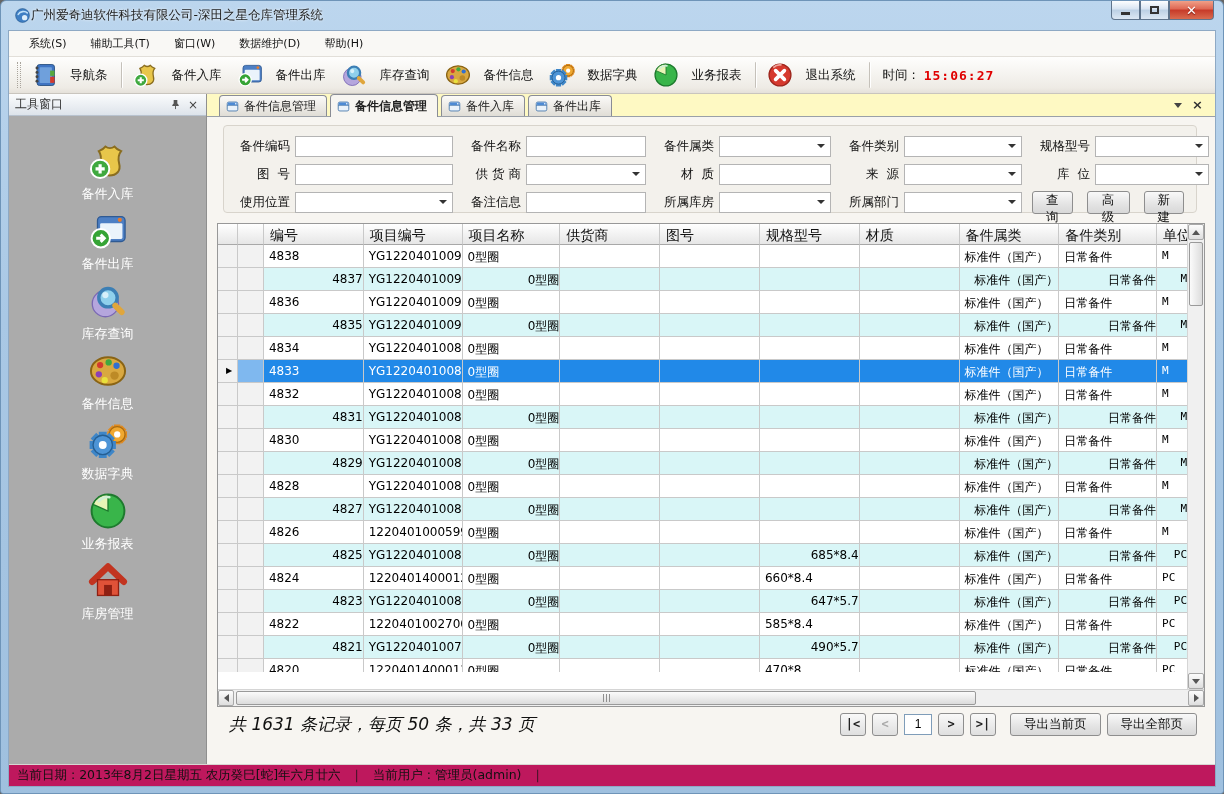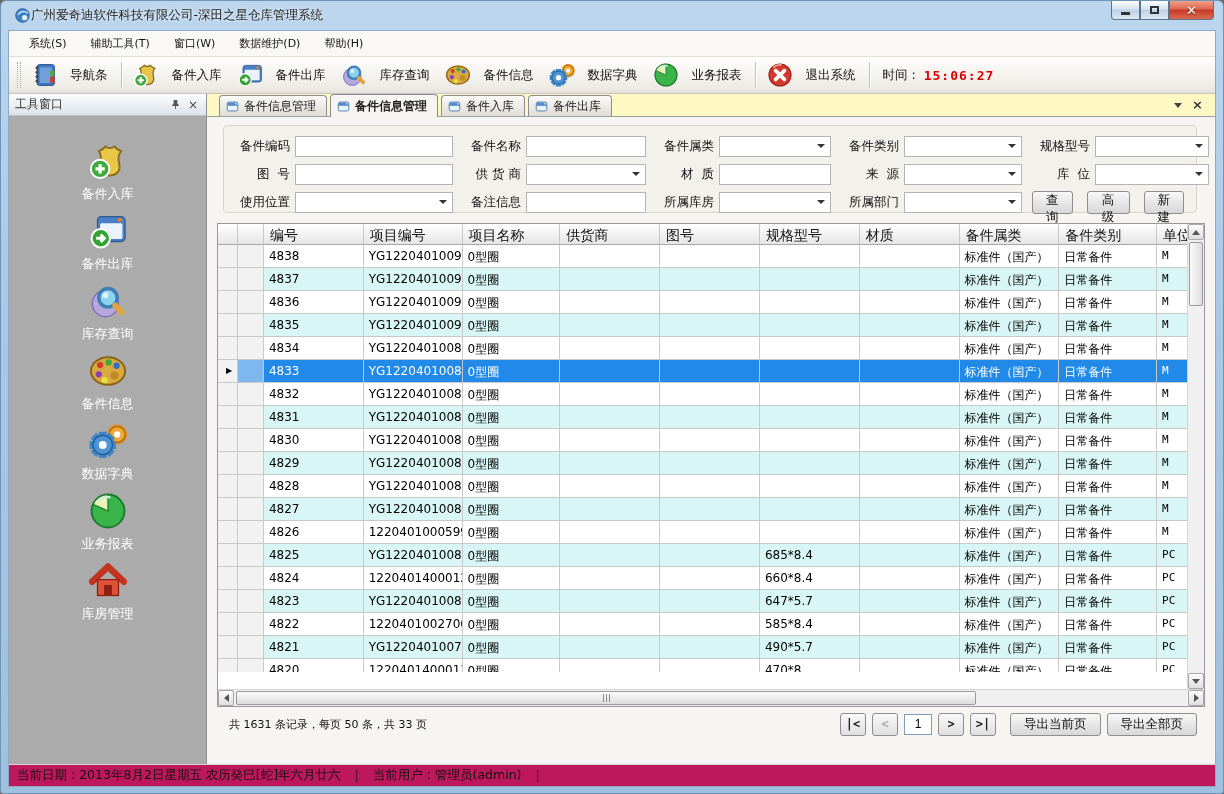--- a/index.html
+++ b/index.html
@@ -110,21 +110,21 @@
 
   
   .grid-wrap { position:relative; width:988px; height:484px; border:1px solid #989898; background:#fff; }
   .grid { width:969px; overflow:hidden; height:448px; }
   .trow, .thead { display:flex; }
   .thead { height:21px; }
   .hc { background:linear-gradient(#FFFFFF,#E6E6E6); border-right:1px solid #C9C9C9;
         border-bottom:1px solid #A8A8A8; font-size:14px; color:#111; padding:3px 0 0 6px;
         overflow:hidden; white-space:nowrap; }
   .trow { height:23px; background:#fff; }
-  .trow.alt { background:#D9F6F7; }
+  .trow.alt { background:#D9F6F7;text-align:right; }
   .trow.sel { background:#2189E8; color:#fff; }
   .tc { border-right:1px solid #C9C9C9; border-bottom:1px solid #C9C9C9; font-size:12px;
         padding:4px 0 0 5px; overflow:hidden; white-space:nowrap; }
   .cc0 { width:20px; } .cc1 { width:26px; }
   .cc2 { width:100px; } .cc3 { width:99px; } .cc4 { width:98px; } .cc5 { width:100px; }
   .cc6 { width:100px; } .cc7 { width:100px; } .cc8 { width:100px; } .cc9 { width:100px; }
   .cc10 { width:98px; } .cc11 { width:30px; border-right:none; }
   .tc.cc0, .tc.cc1 { background:#F2F2F2; }
   .trow.sel .tc.cc1 { background:#7FB8EF; }
   .tc.unit { font-family:"DejaVu Sans Mono","Liberation Mono",monospace; font-size:11px; }
@@ -152,21 +152,21 @@
   .vscroll .sc-btn.top { position:absolute; top:0; left:0; }
   .vscroll .sc-btn.bottom { position:absolute; bottom:0; left:0; }
   .h-thumb { height:14px; flex:0 0 740px; margin-left:2px;
              background:linear-gradient(#FBFBFB,#DCDCDC); border:1px solid #9A9A9A; border-radius:2px;
              display:flex; align-items:center; justify-content:center; gap:2px; }
   .h-thumb i { width:1px; height:8px; background:#8F8F8F; }
   .h-spacer { flex:1; }
 
   
   .pager { height:34px; display:flex; align-items:center; padding:0 6px; }
-  .pager-summary { font-size:11px; color:#111; margin-left:6px; }
+  .pager-summary { font-size:17px; color:#111; margin-left:6px;font-style:italic; }
   .pager-ctrls { margin-left:auto; display:flex; align-items:center; gap:6px; }
   .nav-btn { width:26px; height:23px; border:1px solid #8E8E8E; border-radius:3px;
              background:linear-gradient(#F9F9F9,#DFDFDF); font-size:12px; font-weight:bold;
              color:#222; display:flex; align-items:center; justify-content:center;
              font-family:"DejaVu Sans Mono","Liberation Mono",monospace; }
   .nav-btn.disabled { color:#AAA; }
   .page-input { width:28px; height:21px; border:1px solid #7F9DB9; text-align:center;
              font-size:12px; }
   .export-btn { margin-left:8px; }
 

